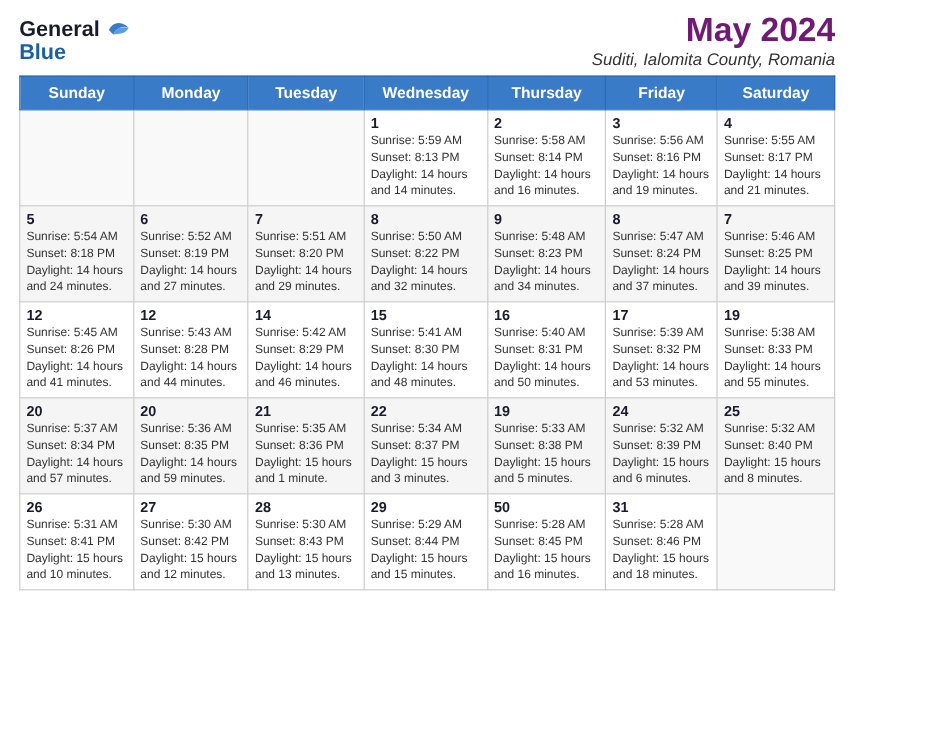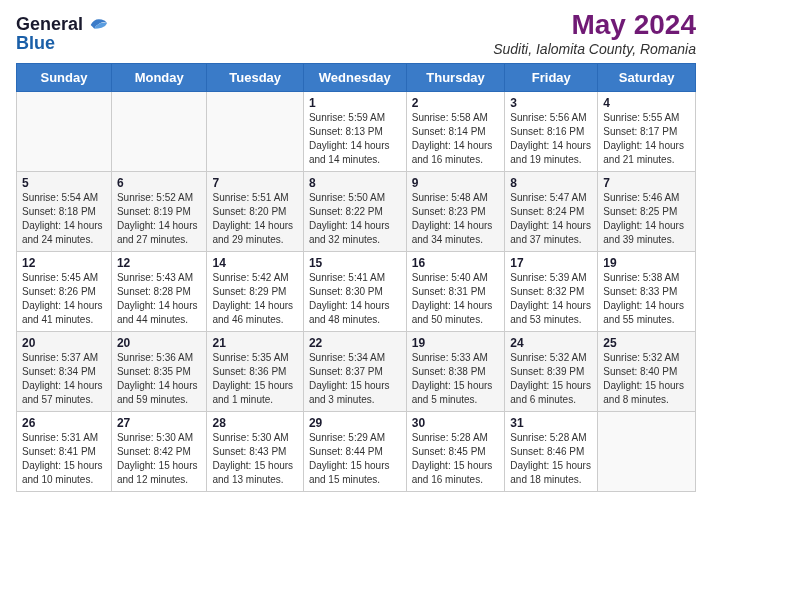--- a/index.html
+++ b/index.html
@@ -262,21 +262,21 @@
           </td>
           <td>
             <span class="day-number">28</span>
             <div class="day-info">Sunrise: 5:30 AM<br>Sunset: 8:43 PM<br>Daylight: 15 hours<br>and 13 minutes.</div>
           </td>
           <td>
             <span class="day-number">29</span>
             <div class="day-info">Sunrise: 5:29 AM<br>Sunset: 8:44 PM<br>Daylight: 15 hours<br>and 15 minutes.</div>
           </td>
           <td>
-            <span class="day-number">30</span>
+            <span class="day-number">50</span>
             <div class="day-info">Sunrise: 5:28 AM<br>Sunset: 8:45 PM<br>Daylight: 15 hours<br>and 16 minutes.</div>
           </td>
           <td>
             <span class="day-number">31</span>
             <div class="day-info">Sunrise: 5:28 AM<br>Sunset: 8:46 PM<br>Daylight: 15 hours<br>and 18 minutes.</div>
           </td>
           <td class="empty-cell"></td>
         </tr>
       </tbody>
   </table>

